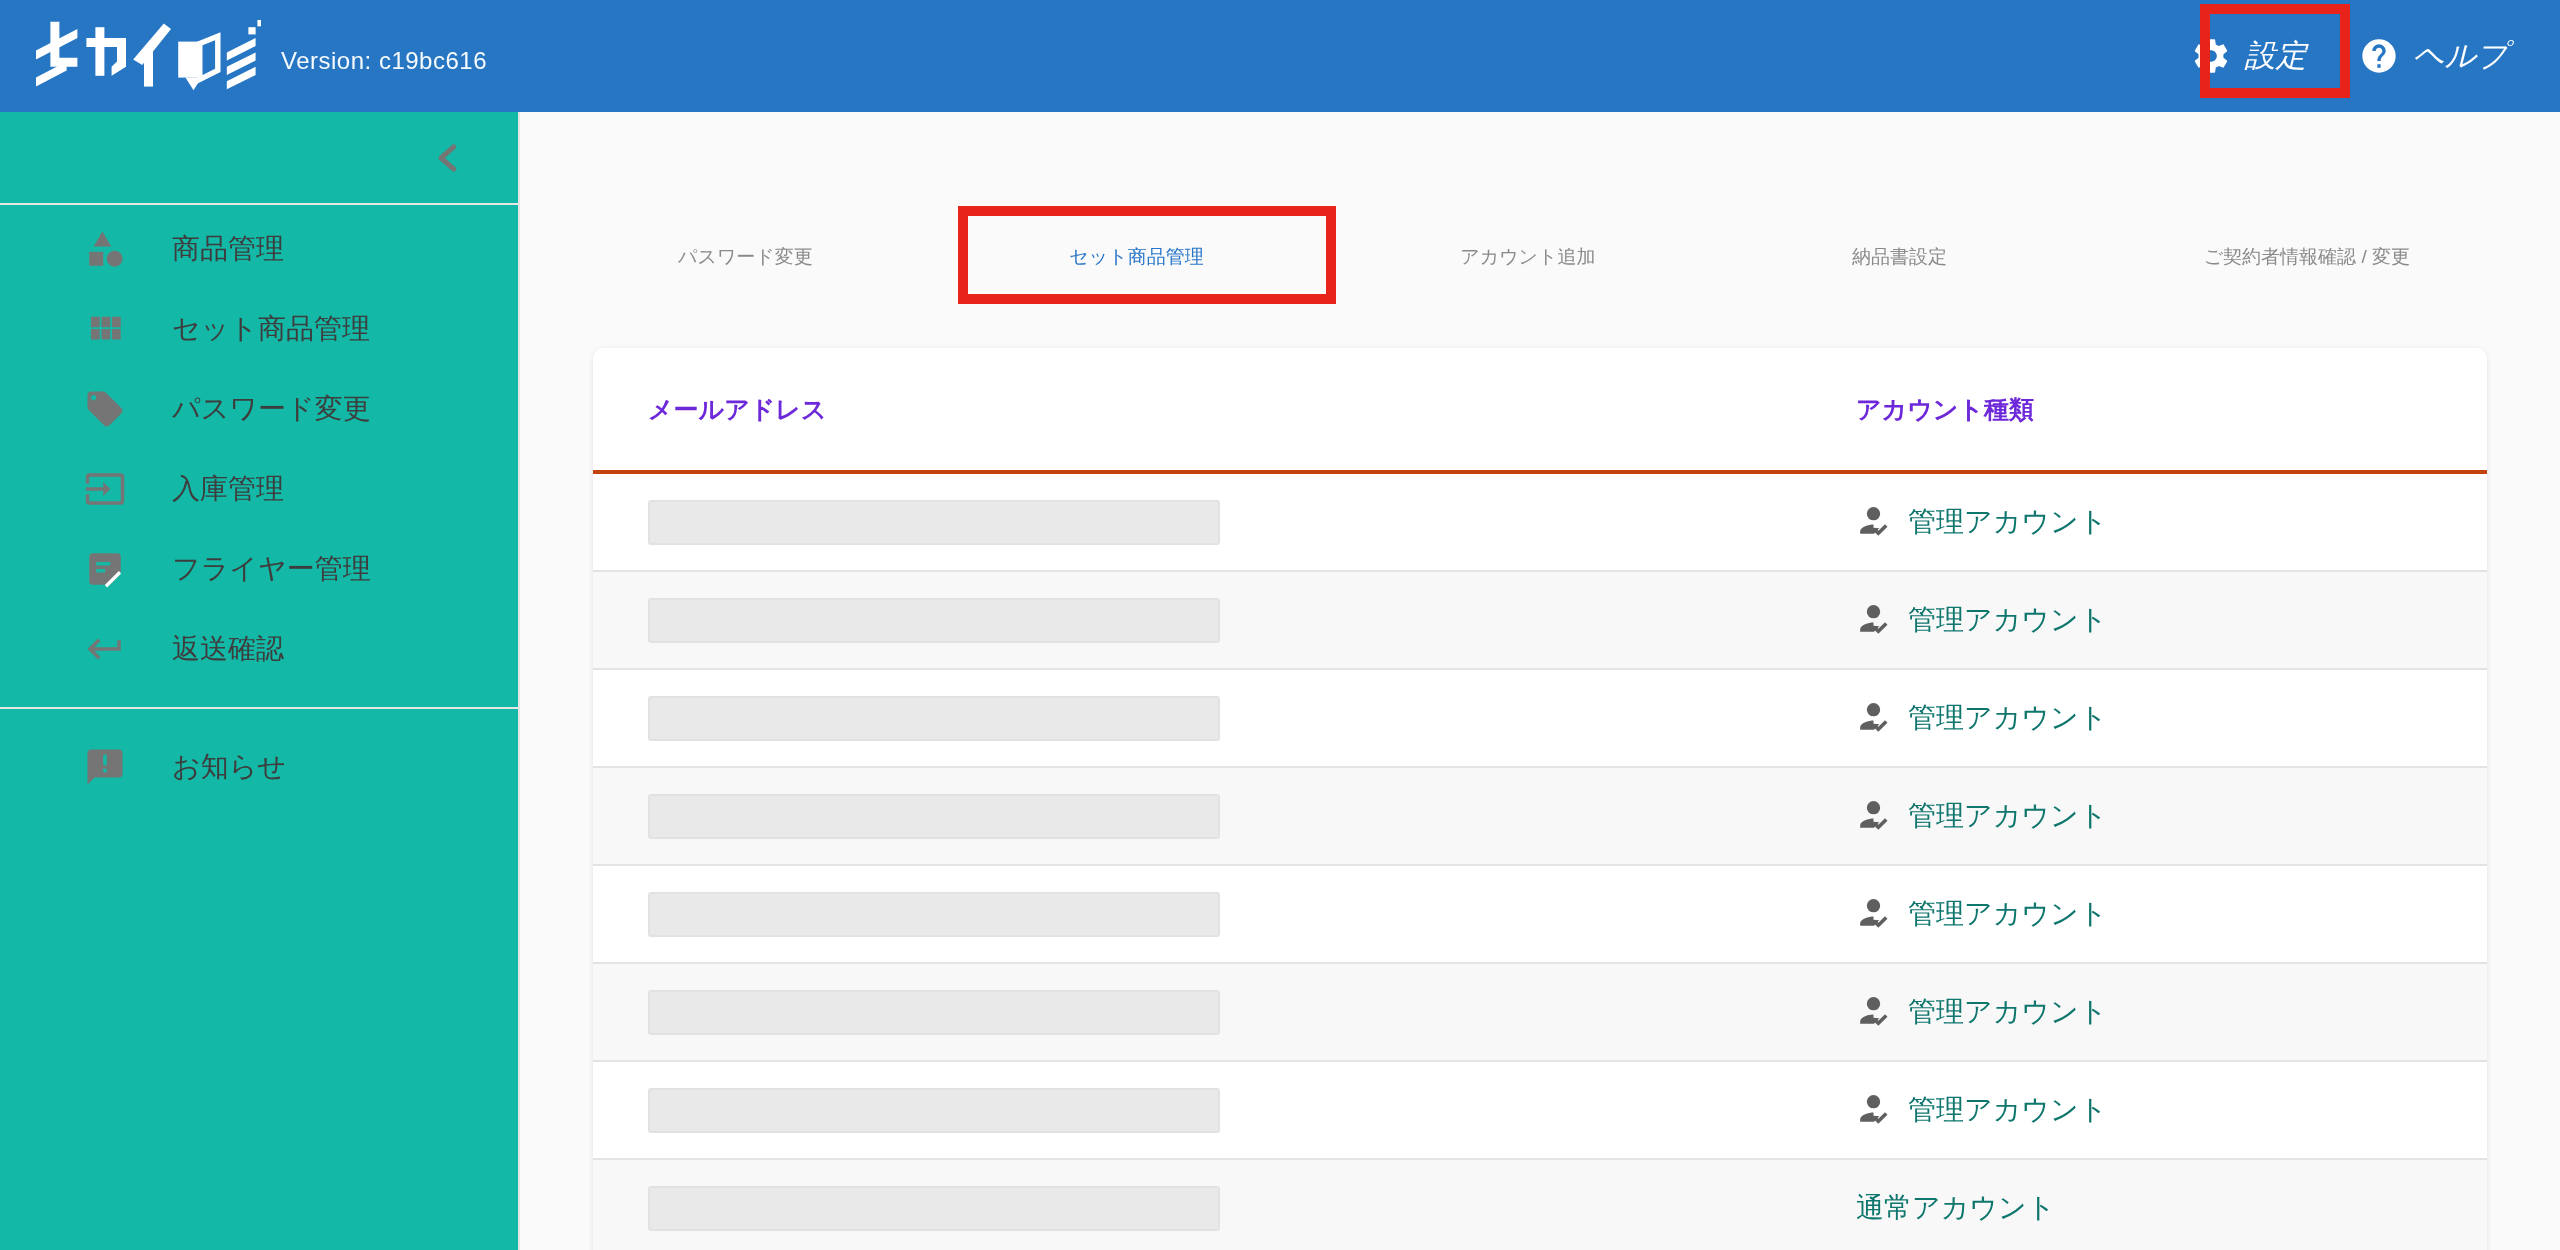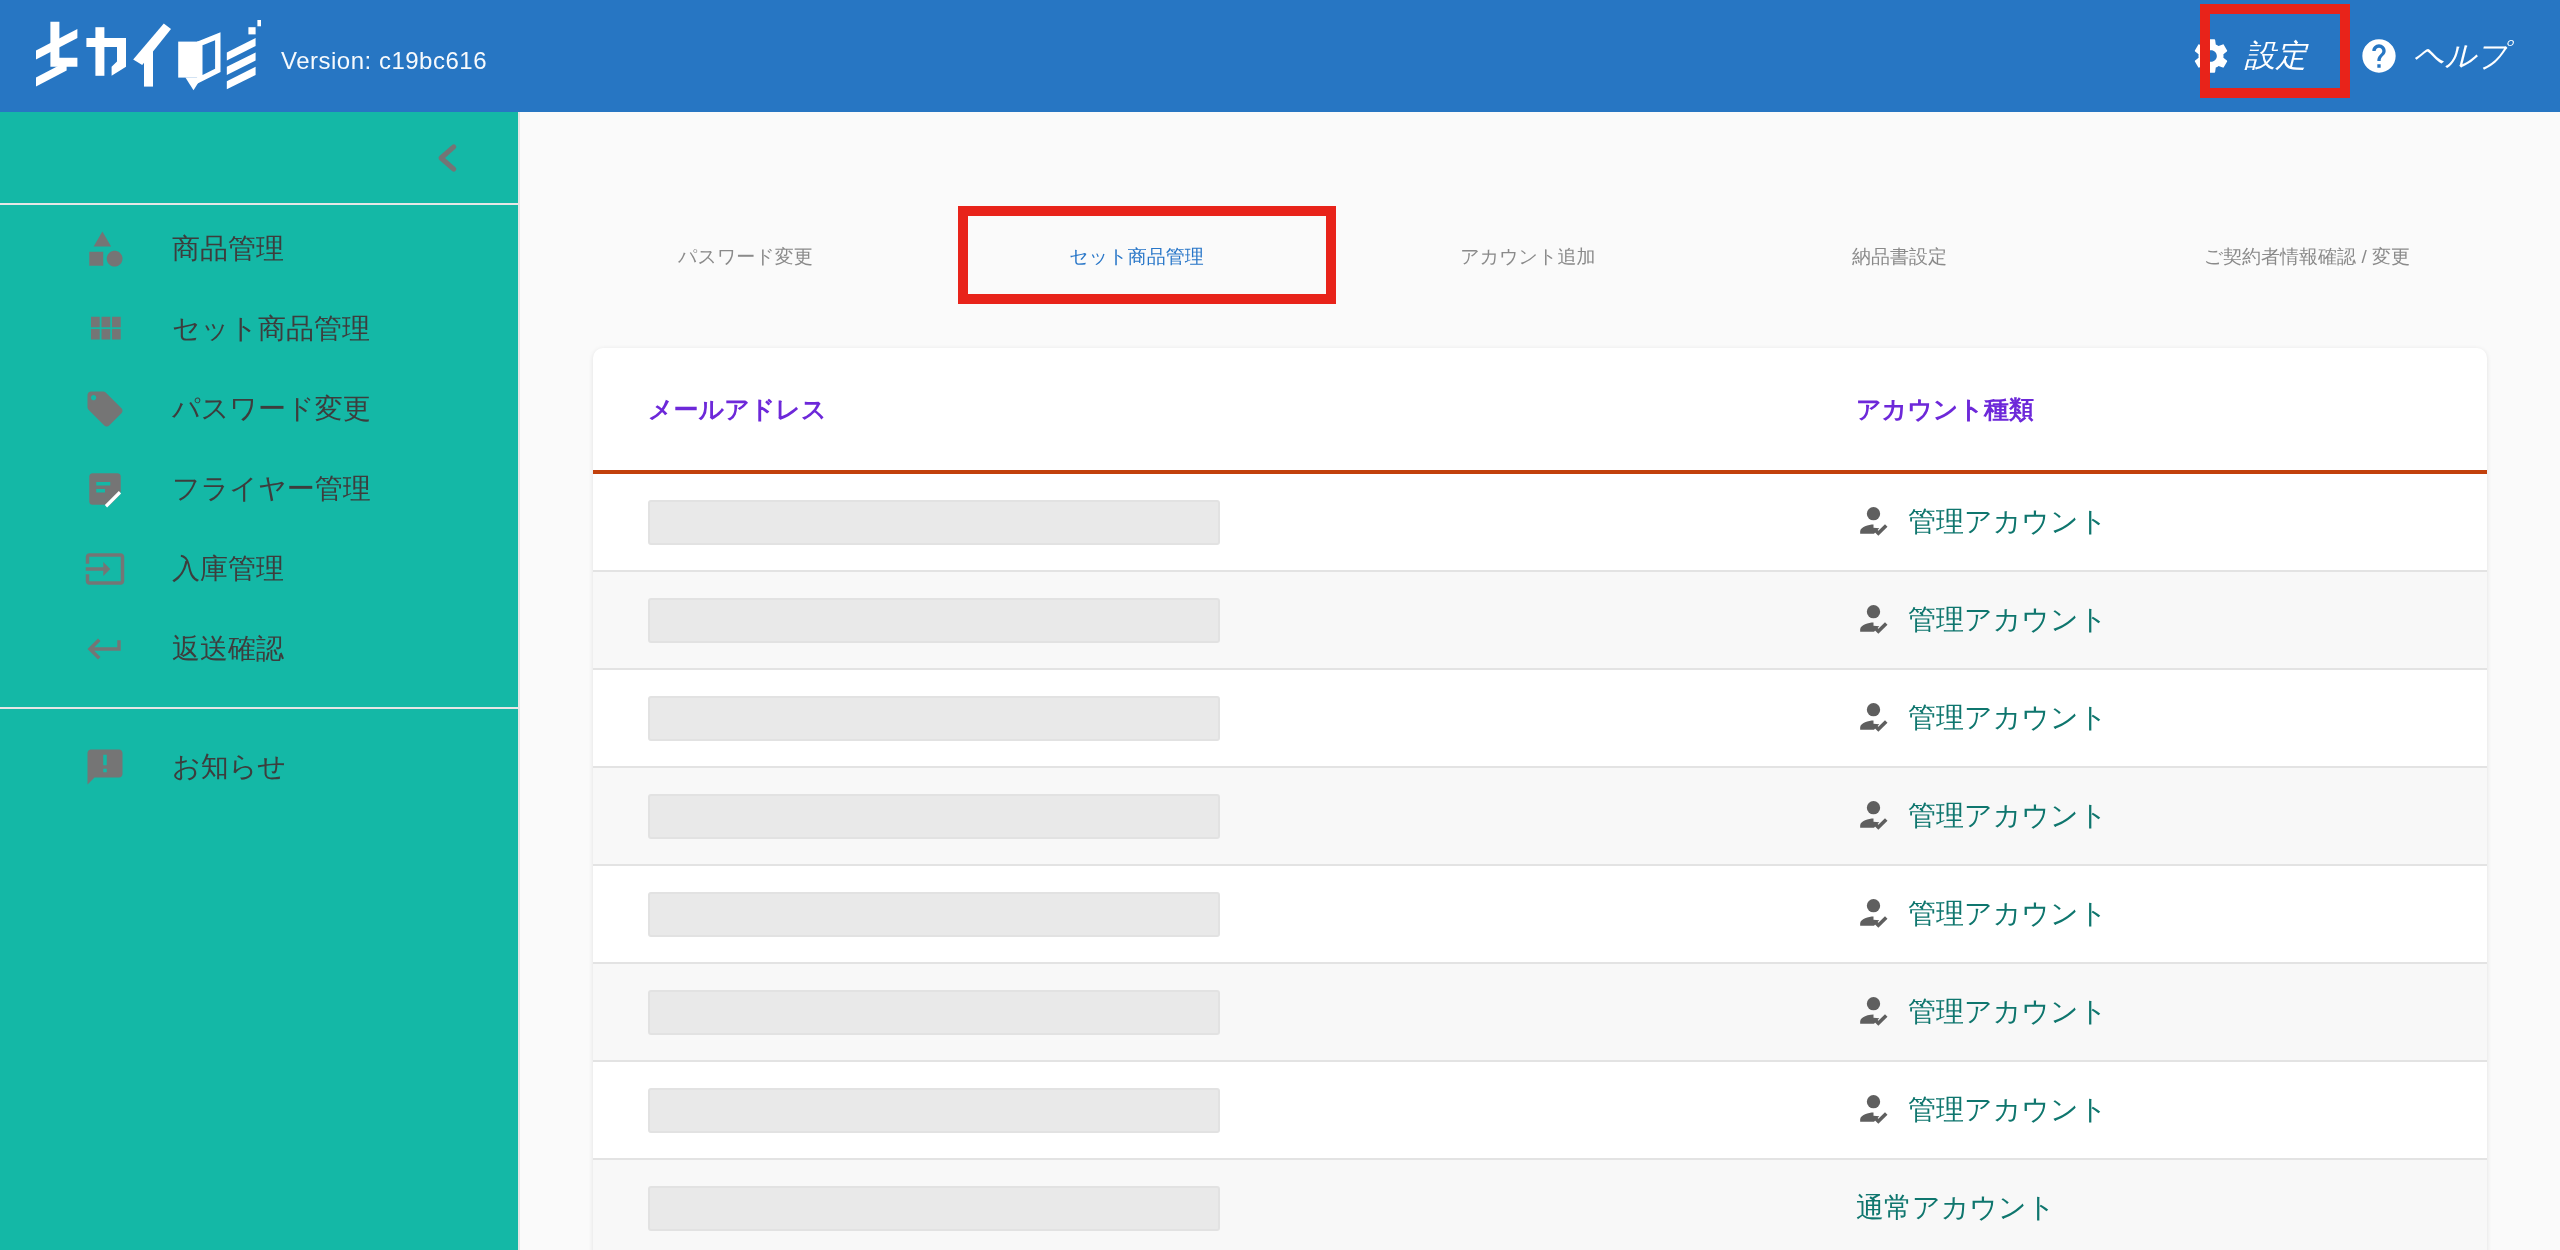--- a/index.html
+++ b/index.html
@@ -118,31 +118,31 @@
       <span>セット商品管理</span>
     </div>
     <div class="nav-item">
       <svg viewBox="0 0 24 24">
         <path d="M21.41 11.58l-9-9C12.05 2.22 11.55 2 11 2H4c-1.1 0-2 .9-2 2v7c0 .55.22 1.05.59 1.42l9 9c.36.36.86.58 1.41.58.55 0 1.05-.22 1.41-.59l7-7c.37-.36.59-.86.59-1.41 0-.55-.23-1.06-.59-1.42zM5.5 7C4.67 7 4 6.33 4 5.5S4.67 4 5.5 4 7 4.67 7 5.5 6.33 7 5.5 7z"></path>
       </svg>
       <span>パスワード変更</span>
     </div>
     <div class="nav-item">
       <svg viewBox="0 0 24 24">
+        <path d="M21 3H3c-1.1 0-2 .9-2 2v4h2V5h18v14H3v-4H1v4c0 1.1.9 2 2 2h18c1.1 0 2-.9 2-2V5c0-1.1-.9-2-2-2zM11 16l4-4-4-4v3H1v2h10v3z"></path>
+      </svg>
+      <span>入庫管理</span>
+    </div>
+    <div class="nav-item">
+      <svg viewBox="0 0 24 24">
         <path d="M19 3H5a2 2 0 0 0-2 2v14a2 2 0 0 0 2 2h8.6l7.4-7.4V5a2 2 0 0 0-2-2zM7 8h8v2H7V8zm0 4h5v2H7v-2z" fill-rule="evenodd"></path>
         <path d="M14.4 21.6v-6h6z" opacity=".85"></path>
         <path d="M13.2 22.5l8-8-1.3-1.3-8 8z" fill="#ffffff"></path>
       </svg>
       <span>フライヤー管理</span>
-    </div>
-    <div class="nav-item">
-      <svg viewBox="0 0 24 24">
-        <path d="M21 3H3c-1.1 0-2 .9-2 2v4h2V5h18v14H3v-4H1v4c0 1.1.9 2 2 2h18c1.1 0 2-.9 2-2V5c0-1.1-.9-2-2-2zM11 16l4-4-4-4v3H1v2h10v3z"></path>
-      </svg>
-      <span>入庫管理</span>
     </div>
     <div class="nav-item">
       <svg viewBox="0 0 24 24">
         <path d="M19 7v4H5.83l3.58-3.59L8 6l-6 6 6 6 1.41-1.41L5.83 13H21V7h-2z"></path>
       </svg>
       <span>返送確認</span>
     </div>
     <div class="nav-divider"></div>
     <div class="nav-item">
       <svg viewBox="0 0 24 24">

